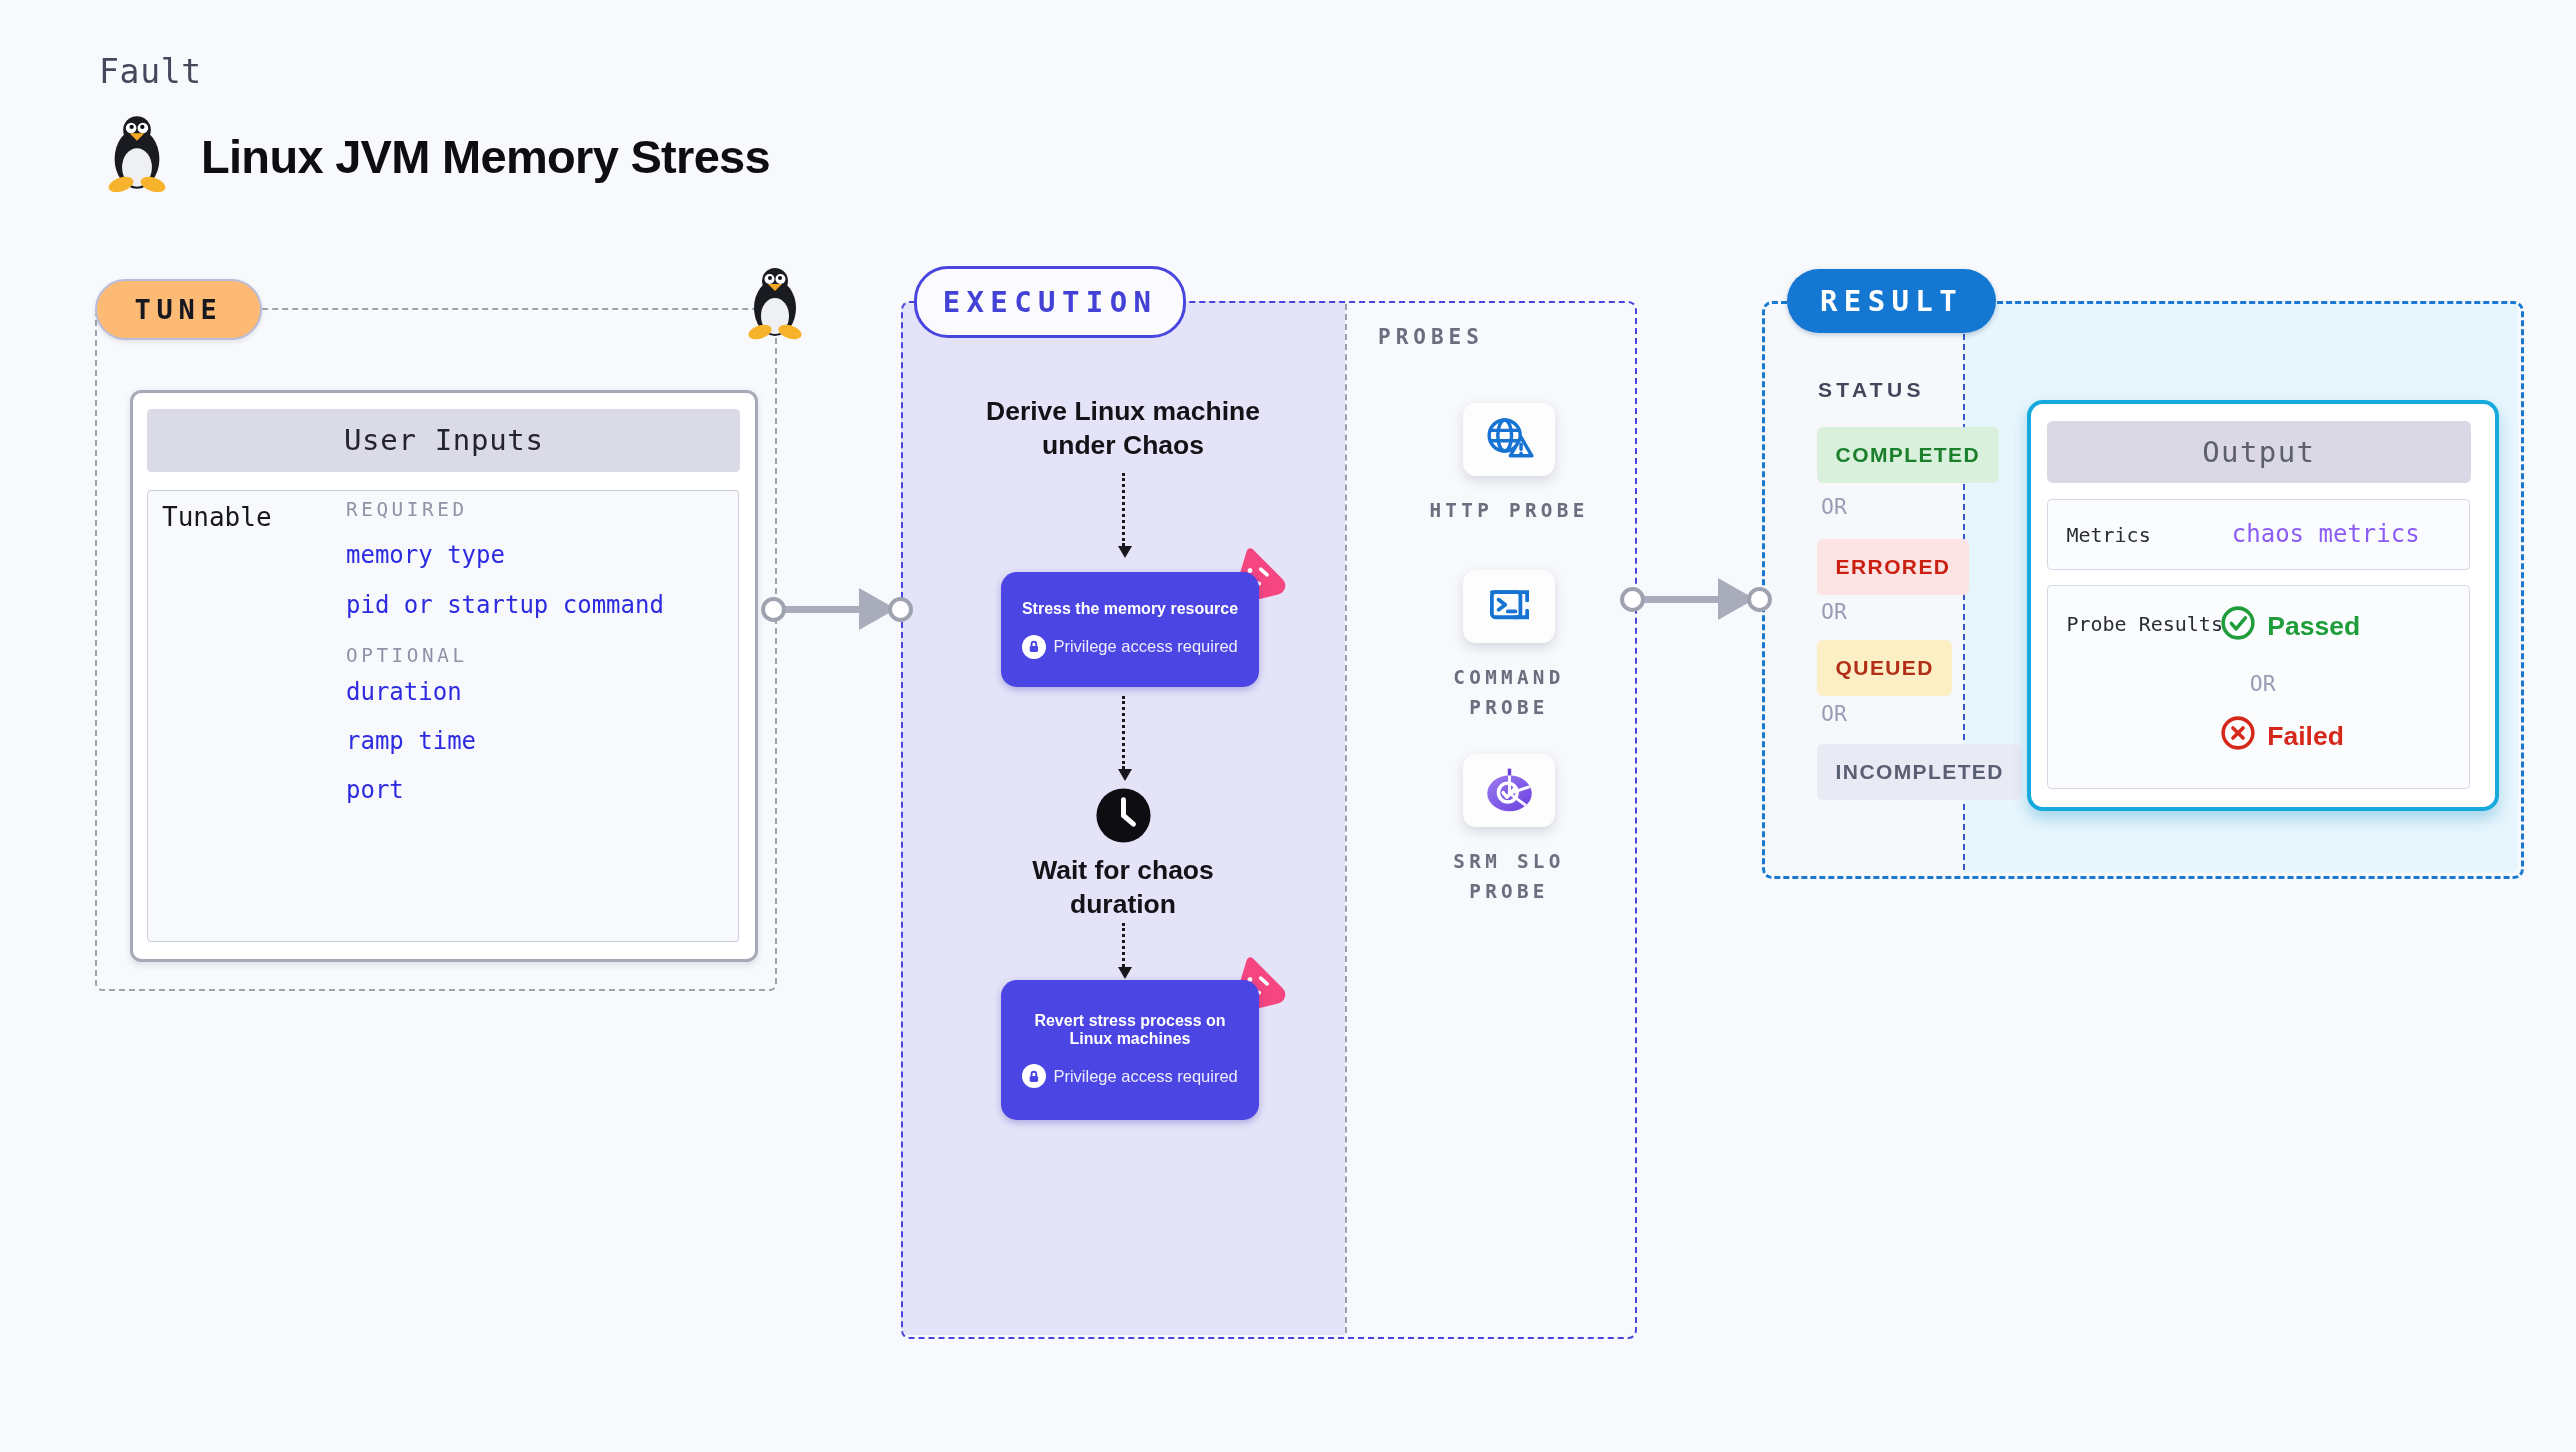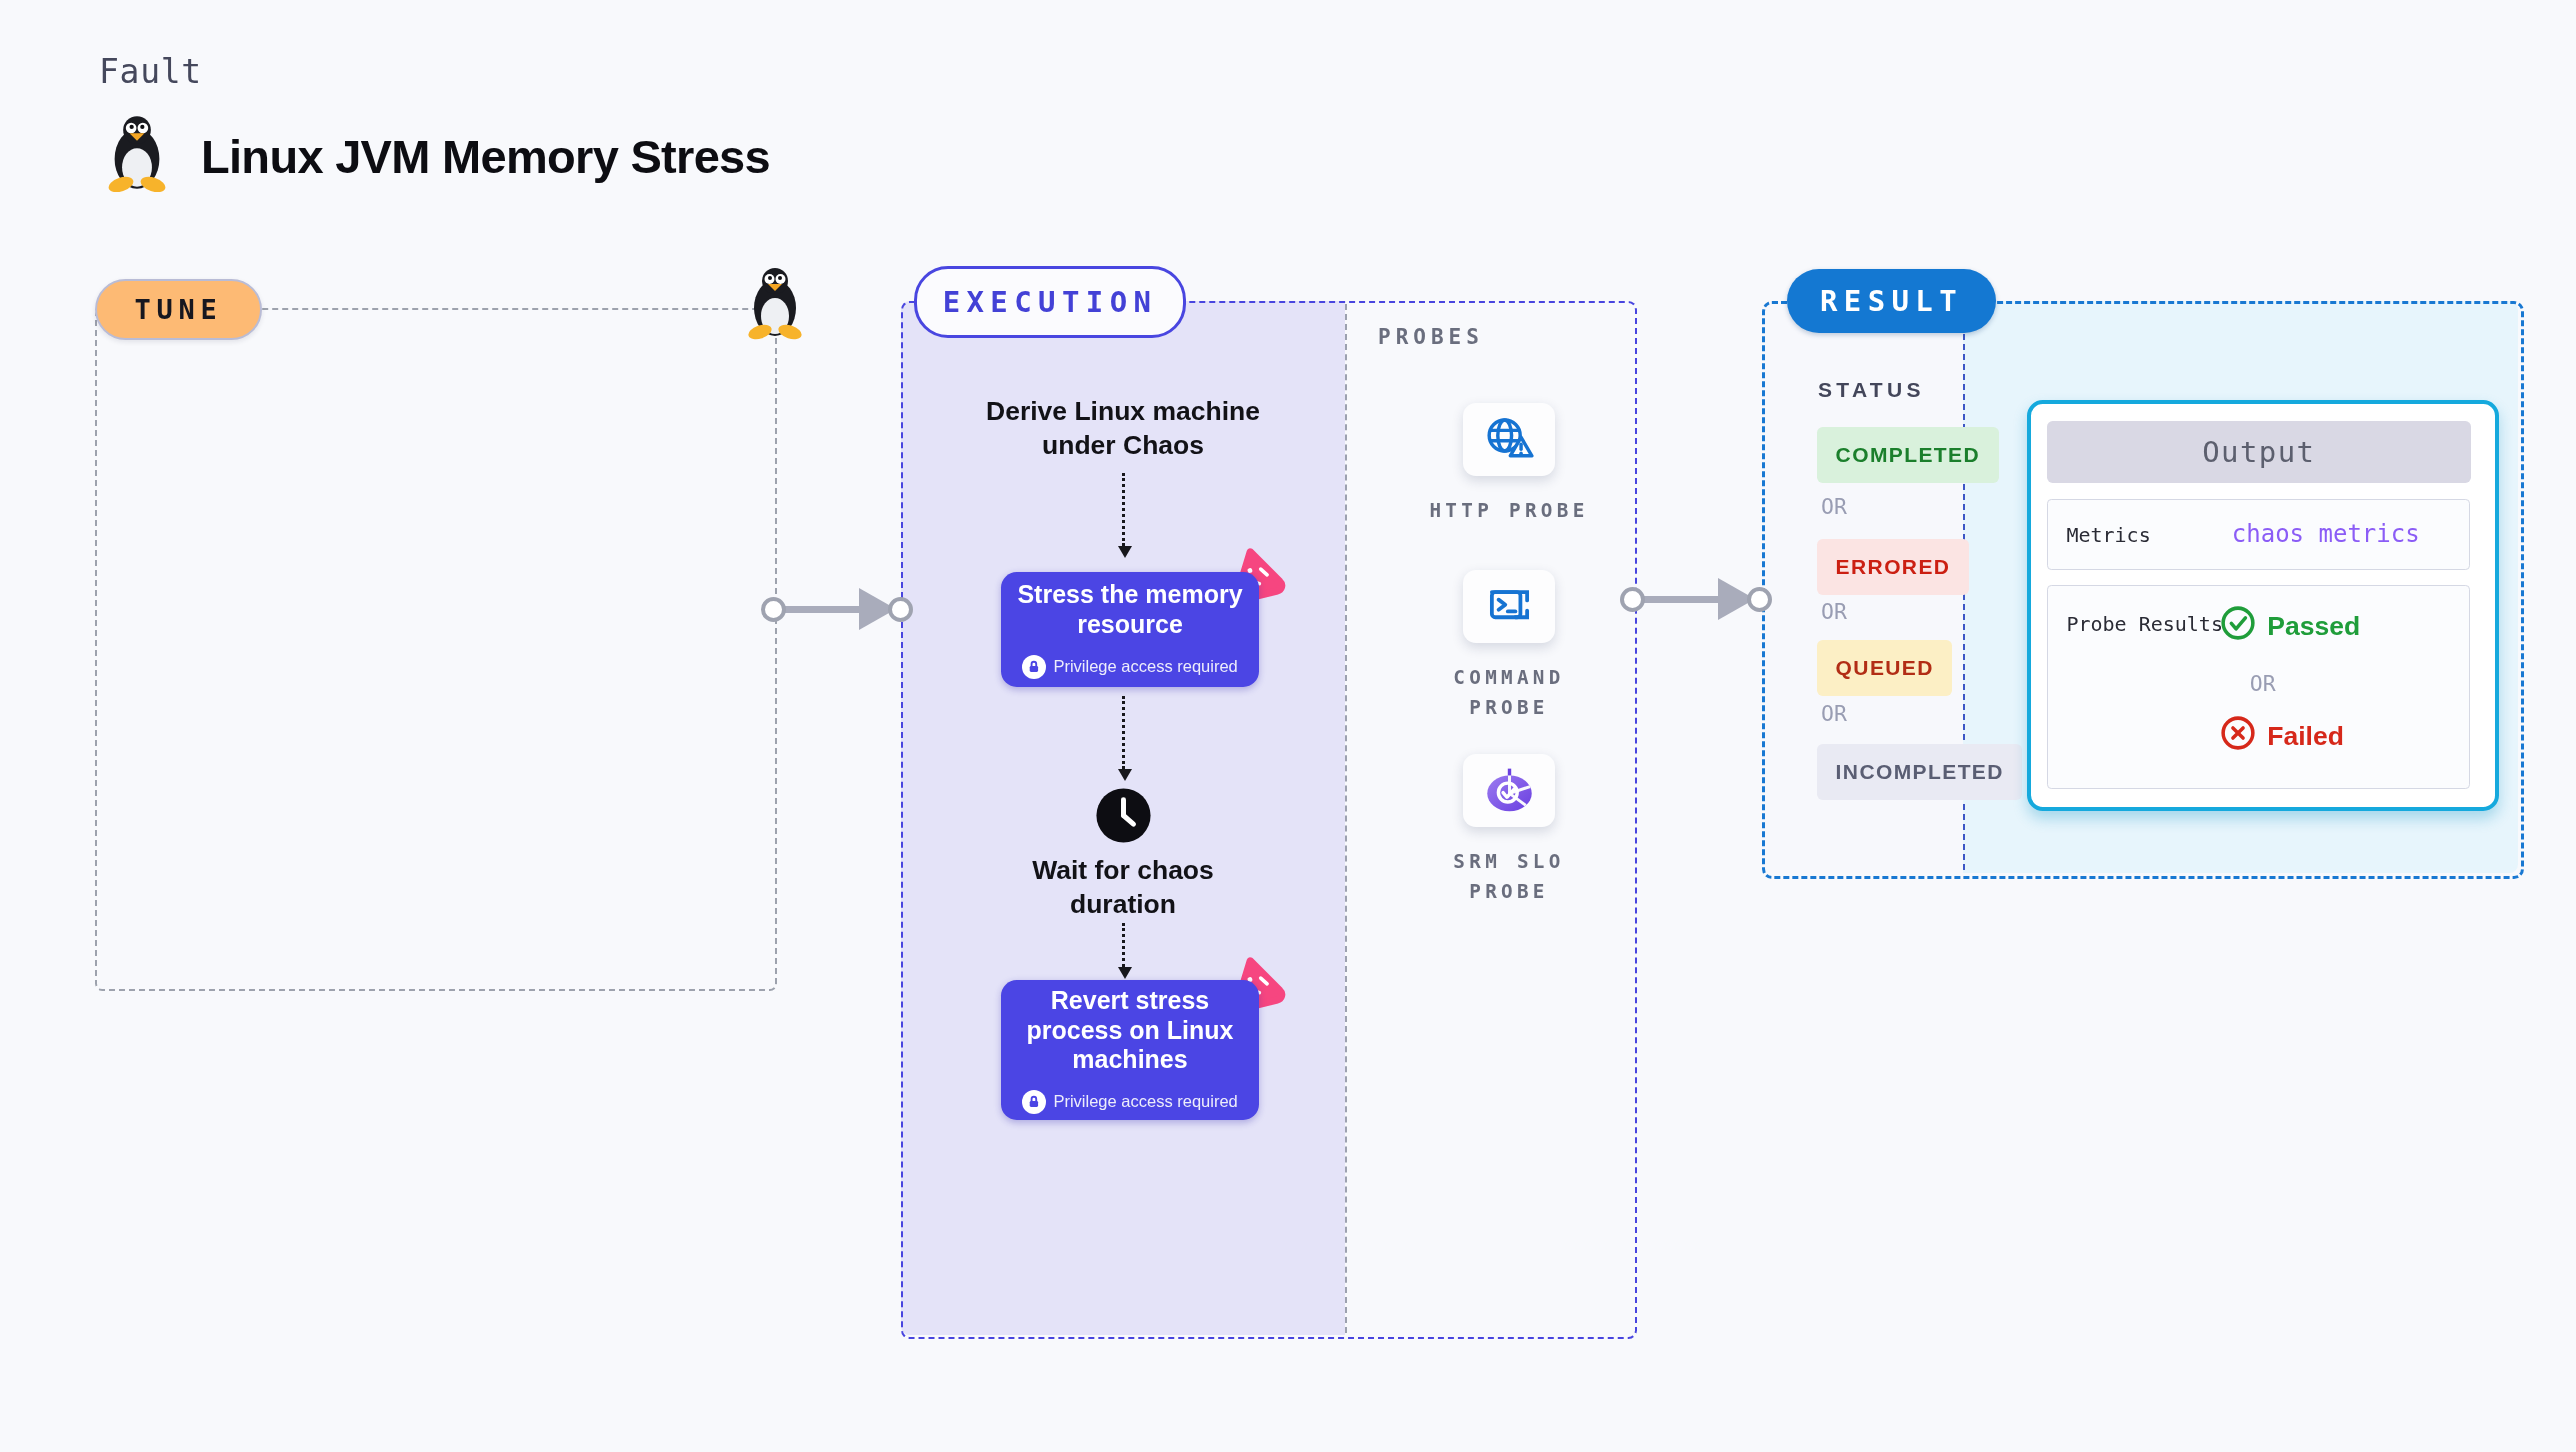--- a/index.html
+++ b/index.html
@@ -46,21 +46,21 @@
   
   .exec-panel-lav{left:901px;top:301px;width:444px;height:1034px;background:#E4E3F8;border-radius:8.6px 0 0 8.6px;}
   .exec-outline{left:901px;top:301px;width:732px;height:1034px;border:2.9px dashed #4845DF;border-radius:8.6px;z-index:2;}
   .exec-divider{left:1345px;top:304px;height:1029px;width:0;border-left:2.1px dashed #9CA1AF;z-index:2;}
   .step-text{font-weight:bold;color:#121217;font-size:26.5px;line-height:1.28;text-align:center;}
   .dotted-arrow{width:0;border-left:3.6px dotted #17171C;z-index:3;}
   .dotted-arrow::after{content:"";position:absolute;bottom:-11.5px;left:-7.2px;width:0;height:0;
       border-left:7.2px solid transparent;border-right:7.2px solid transparent;border-top:12px solid #17171C;}
   .chaos-node{background:#4B45E4;border-radius:15.8px;z-index:2;box-shadow:0 2.9px 7.2px rgba(40,30,170,.28);
       display:flex;flex-direction:column;align-items:center;justify-content:center;gap:7.2px;}
-  .chaos-node .node-title{color:#FFFFFF;font-weight:bold;font-size:25px;line-height:1.18;text-align:center;width:229px;}
+  .chaos-node .node-title{color:#FFFFFF;font-weight:bold;font-size:16px;line-height:1.18;text-align:center;width:229px;}
   .priv-row{display:flex;align-items:center;gap:7.2px;margin-top:8px;}
   .priv-row .lock-circle{width:24px;height:24px;border-radius:50%;background:#FFFFFF;display:flex;align-items:center;justify-content:center;}
   .priv-row .priv-text{color:#EDEDFB;font-size:16.5px;}
   .pink-badge{z-index:1;transform:rotate(-14deg);}
   .clock-wrap{left:1095px;top:787px;width:57px;height:57px;z-index:3;}
 
   
   .probes-label{left:1378px;top:325px;font-size:21px;font-weight:bold;color:#6A6E7E;letter-spacing:5px;}
   .probe-card{left:1463px;width:92px;height:73px;background:#FDFDFE;border-radius:13px;z-index:3;
       box-shadow:0 4.3px 11.5px rgba(30,40,80,.15);display:flex;align-items:center;justify-content:center;}
@@ -123,20 +123,32 @@
       <circle cx="24.5" cy="13" r="5" fill="#FFFFFF"></circle>
         <circle cx="35.5" cy="13" r="5" fill="#FFFFFF"></circle>
       <circle cx="25" cy="12" r="2" fill="#101014"></circle>
         <circle cx="35" cy="12" r="2" fill="#101014"></circle>
       <polygon points="23,18 37,18 30,25" fill="#F5A623"></polygon>
       <ellipse cx="15" cy="66" rx="12" ry="6.5" fill="#F7B32B" transform="rotate(-18 15 66)"></ellipse>
       <ellipse cx="45" cy="66" rx="12" ry="6.5" fill="#F7B32B" transform="rotate(18 45 66)"></ellipse>
     </svg>
   </span>
 
+  <div class="abs ui-card">
+    <div class="abs ui-header mono">User Inputs</div>
+    <div class="abs ui-body"></div>
+    <div class="abs tunable-label mono">Tunable</div>
+    <div class="abs inp-caption mono" style="top:105px;">REQUIRED</div>
+    <div class="abs inp-link mono" style="top:148px;">memory type</div>
+    <div class="abs inp-link mono" style="top:198px;">pid or startup command</div>
+    <div class="abs inp-caption mono" style="top:251px;">OPTIONAL</div>
+    <div class="abs inp-link mono" style="top:285px;">duration</div>
+    <div class="abs inp-link mono" style="top:334px;">ramp time</div>
+    <div class="abs inp-link mono" style="top:383px;">port</div>
+  </div>
 
   <div class="connector" style="left:761px;top:585px;">
     <span class="conn-line"></span>
     <span class="conn-head"></span>
     <span class="conn-dot conn-dot-l"></span>
     <span class="conn-dot conn-dot-r"></span>
   </div>
 
   <div class="abs exec-panel-lav"></div>
   <div class="abs exec-outline"></div>

